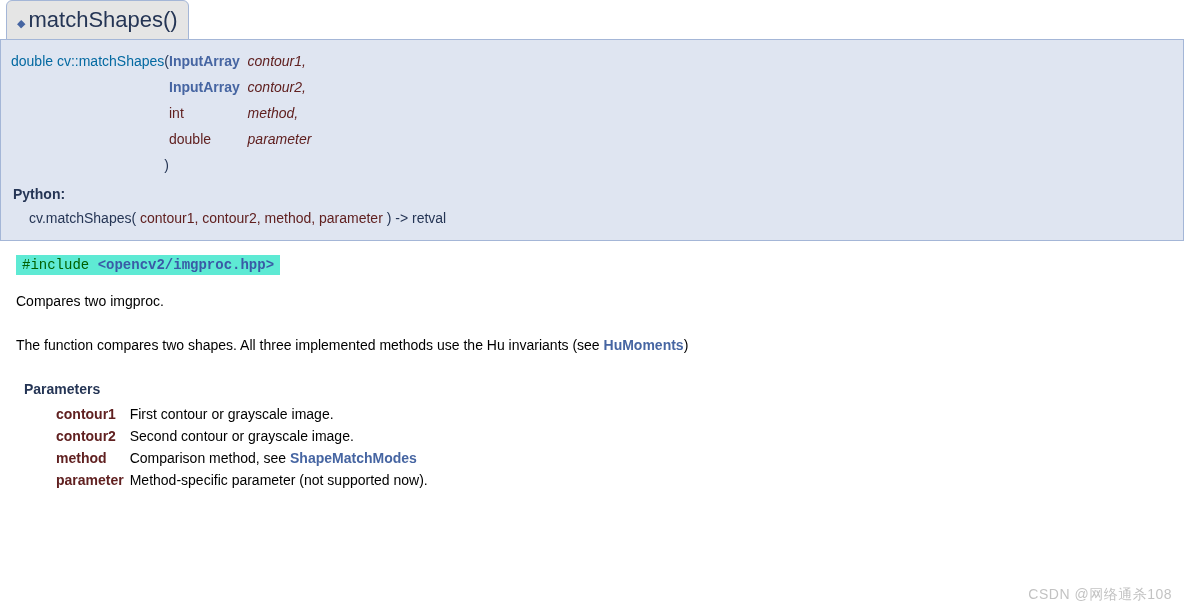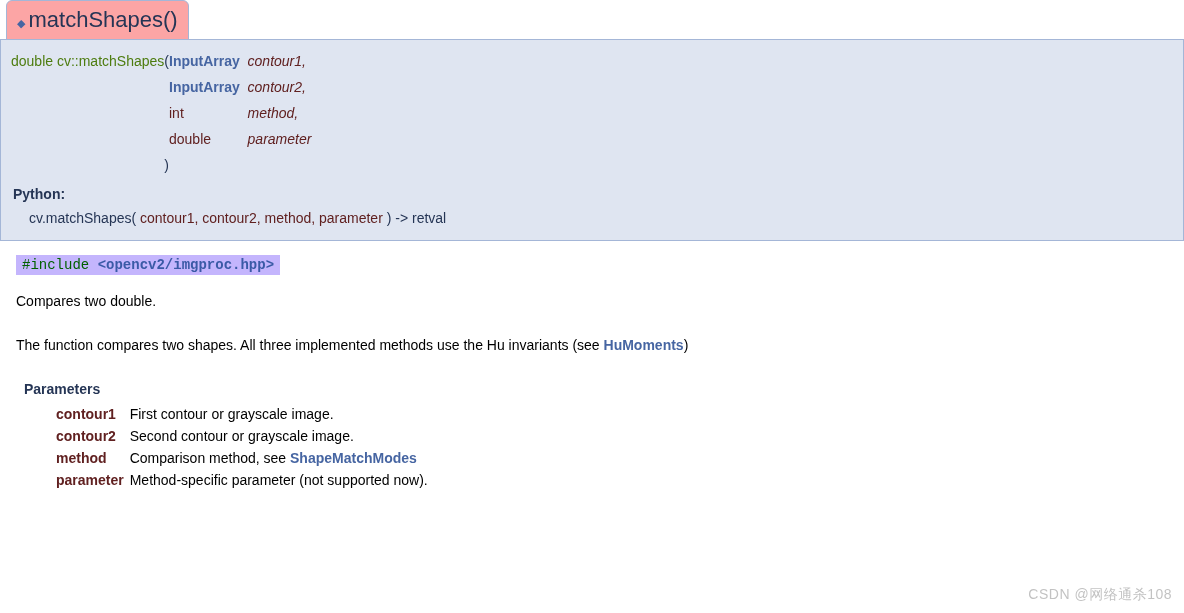--- a/index.html
+++ b/index.html
@@ -4,21 +4,21 @@
   <style>
     body {
       margin: 0;
       padding: 0;
       font-family: "Lucida Grande", Verdana, Geneva, Arial, sans-serif;
       font-size: 14px;
       color: #253555;
       background: #ffffff;
     }
     .memtitle {
-      background: #fca5a5;
+      background: #e5e5e5;
       border: 1px solid #a4b6d7;
       border-top-left-radius: 6px;
       border-top-right-radius: 6px;
       padding: 6px 10px;
       display: inline-block;
       margin-left: 6px;
       margin-bottom: -1px;
     }
     .permalink {
       color: #4665a2;
@@ -51,42 +51,42 @@
     .paramtype a {
       color: #4665a2;
       font-weight: bold;
       text-decoration: none;
     }
     .paramname {
       color: #602020;
       font-style: italic;
     }
     .memname {
-      color: #4d7c0f;
+      color: #0369a1;
     }
     .python-label {
       font-weight: bold;
       color: #253555;
       margin: 8px 0 4px 2px;
     }
     .python-sig {
       padding: 4px 0 4px 18px;
       color: #253555;
     }
     .python-sig .pyarg {
       color: #602020;
     }
     .memdoc {
       padding: 14px 16px;
       color: #000000;
     }
     .include-line {
       font-family: Consolas, "Courier New", monospace;
       font-size: 14px;
-      background: #c4b5fd;
+      background: #5eead4;
       color: #334477;
       padding: 2px 6px;
       display: inline-block;
     }
     .include-keyword { color: #006000; }
     .include-path { color: #3a5aa6; font-weight: bold; }
     .desc1 { margin: 18px 0 10px 0; }
     .desc2 { margin: 28px 0; }
     .desc2 a { color: #4665a2; font-weight: bold; text-decoration: none; }
     .params-header {
@@ -168,21 +168,21 @@
   <div class="python-sig">
     <span>cv.matchShapes(</span><span class="pyarg"> contour1, contour2, method, parameter </span><span>) -&gt; retval</span>
   </div>
 </div>
 
 <div class="memdoc">
   <span class="include-line">
     <span class="include-keyword">#include </span><span class="include-path">&lt;opencv2/imgproc.hpp&gt;</span>
   </span>
 
-  <div class="desc1">Compares two double.</div>
+  <div class="desc1">Compares two imgproc.</div>
 
   <div class="desc2">
     <span>The function compares two shapes. All three implemented methods use the Hu invariants (see </span><a href="#">HuMoments</a><span>)</span>
   </div>
 
   <div class="params-header">Parameters</div>
 
   <table class="params">
     <tbody>
         <tr>

